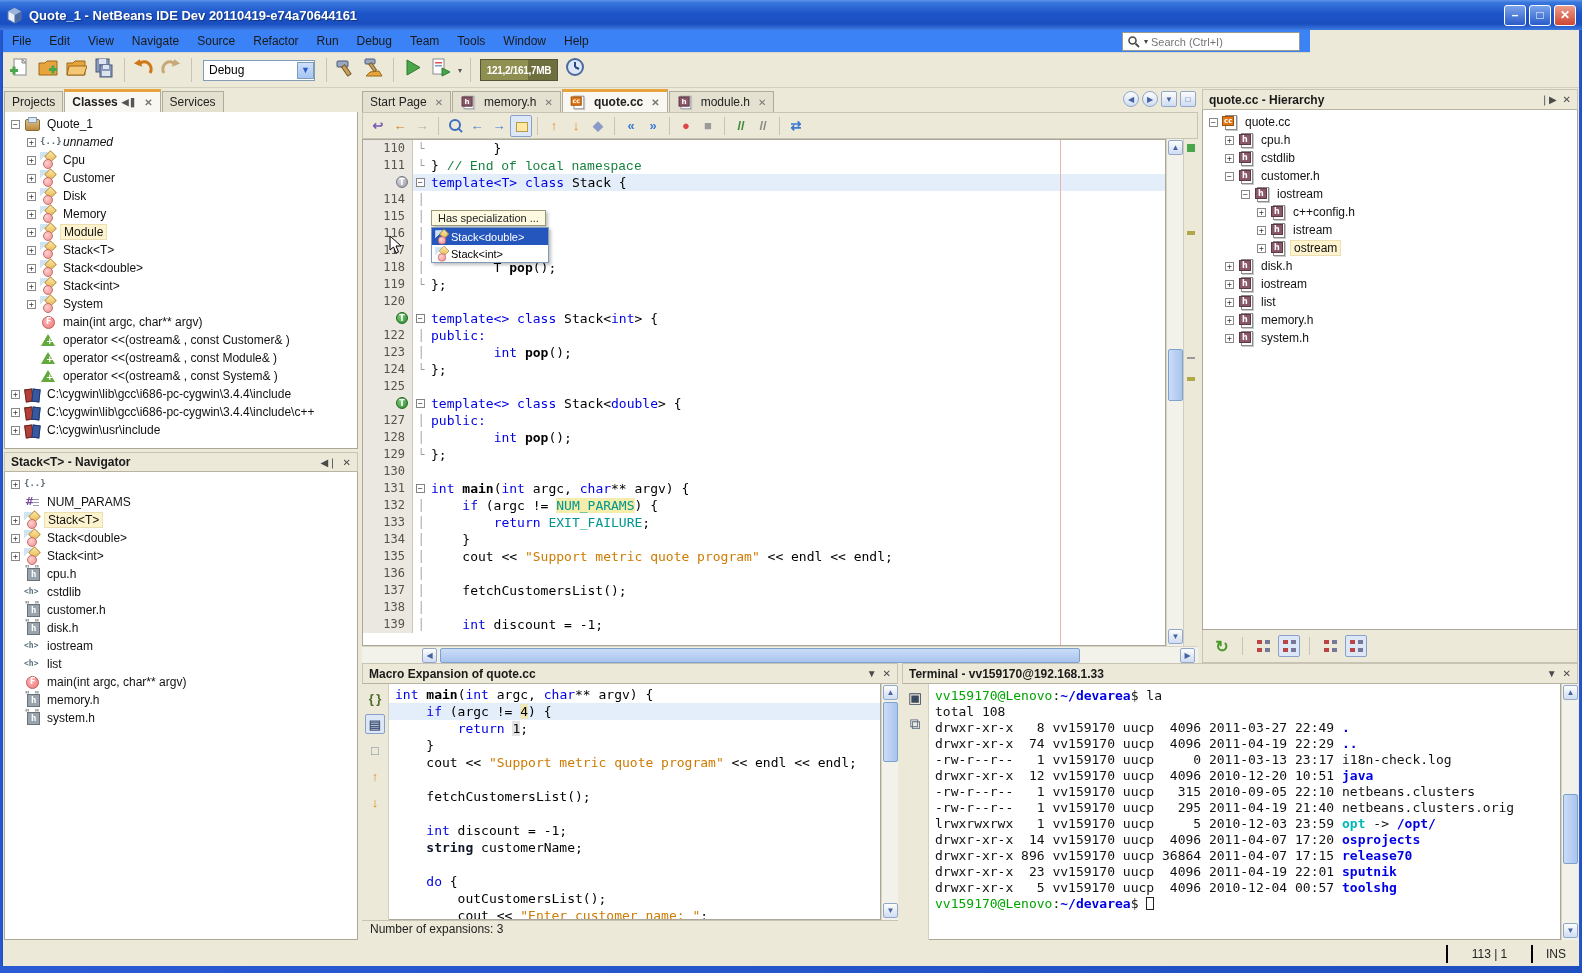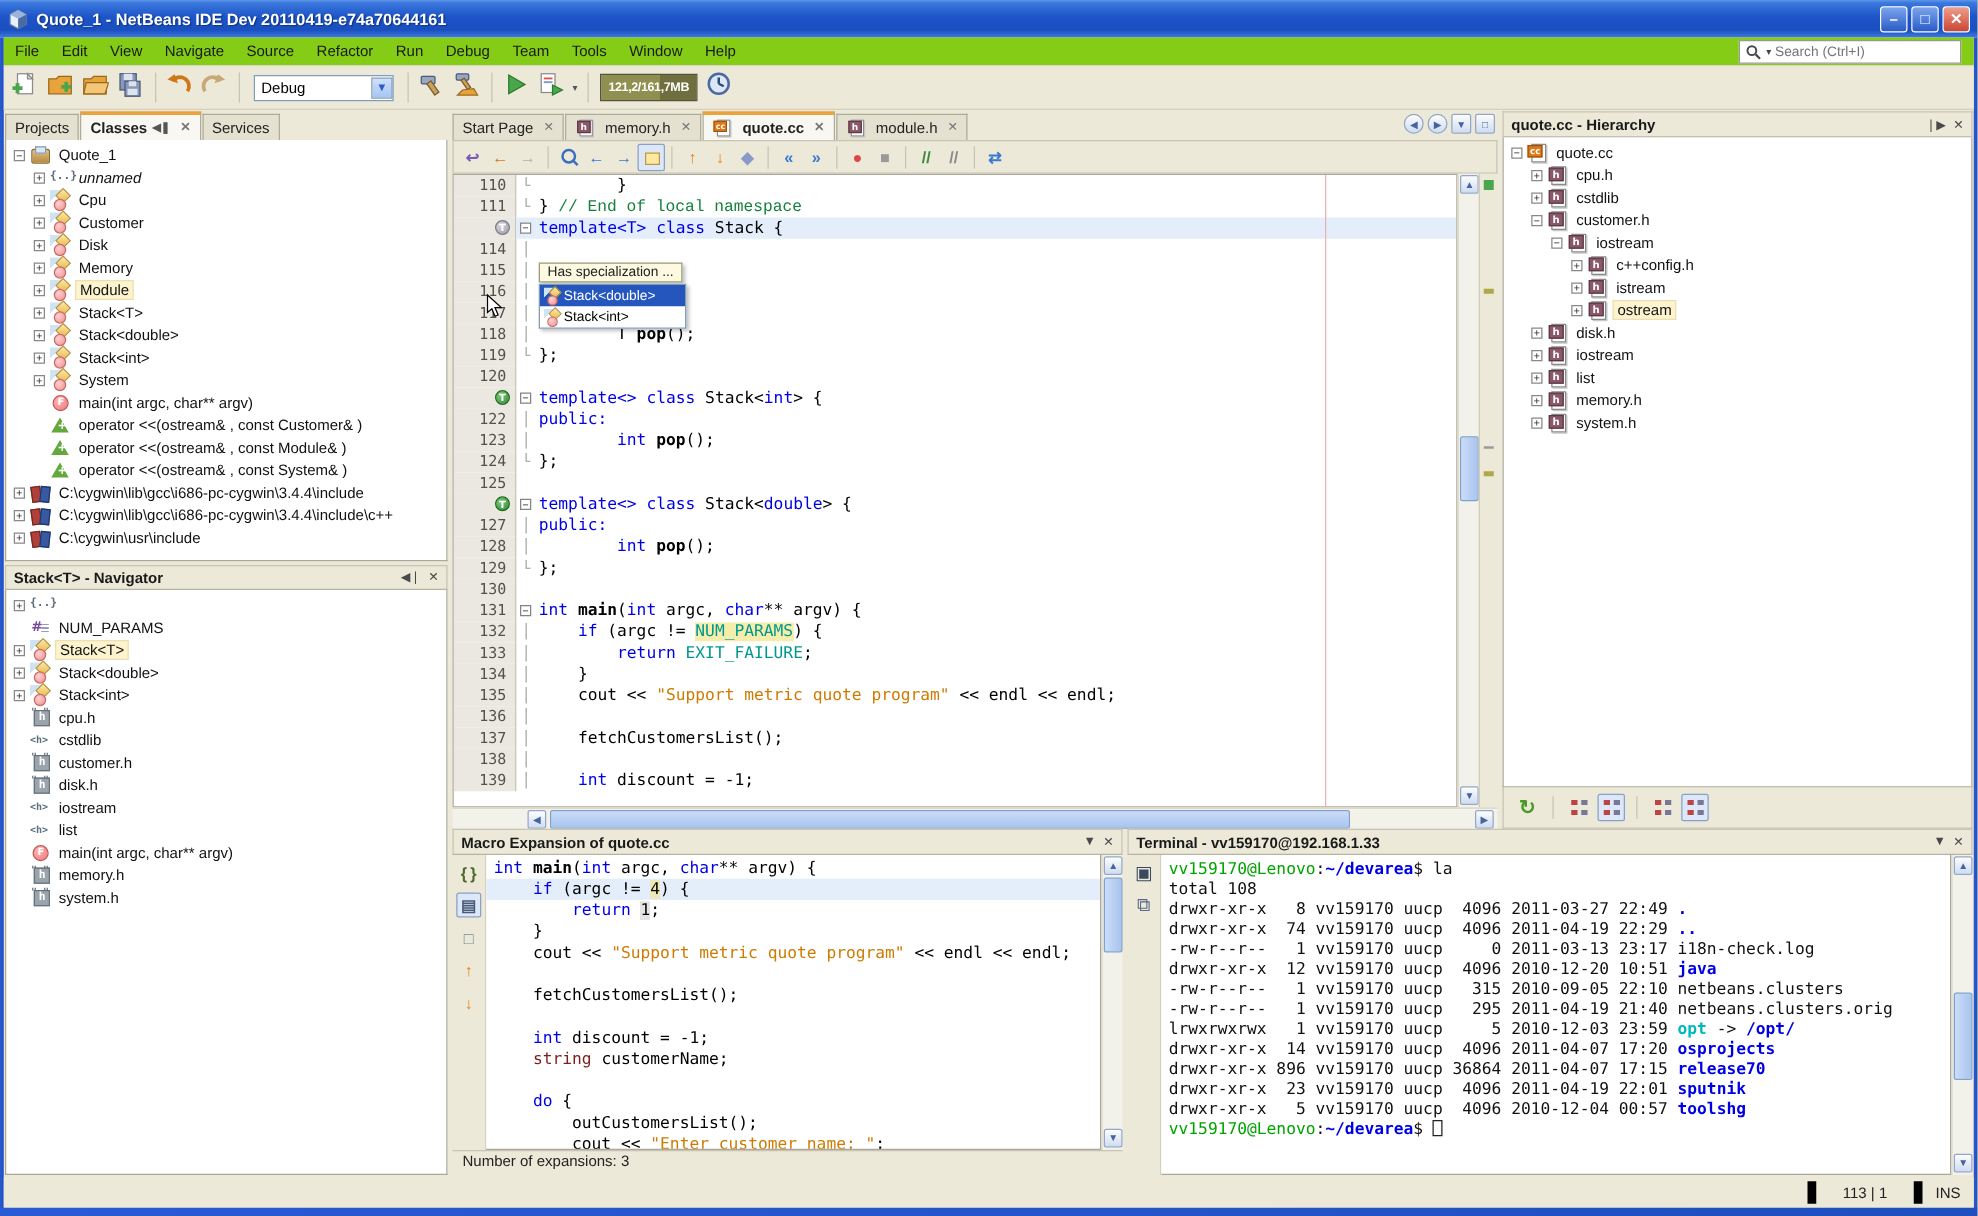--- a/index.html
+++ b/index.html
@@ -15,21 +15,21 @@
     display:flex; align-items:center; padding:0 6px; }
   #win-title { color:#fff; font-weight:bold; font-size:13px; text-shadow:1px 1px 1px #10337a; margin-left:6px; }
   .winbtn { width:22px; height:21px; border:1px solid #fff; border-radius:3px; margin-left:3px;
     color:#fff; font-size:12px; font-weight:bold; display:flex; align-items:center; justify-content:center;
     background:linear-gradient(180deg,#7ba4ec,#2a5cc8); }
   .winbtn.close { background:linear-gradient(180deg,#ee9d8b,#cc4632); }
   #winbtns { margin-left:auto; display:flex; }
   .frame { background:linear-gradient(90deg,#2a5ad4,#1d4fc0); }
 
   
-  #menubar { left:3px; top:30px; width:1576px; height:23px; background:#84cc16; border-bottom:1px solid #dcd8c8;
+  #menubar { left:3px; top:30px; width:1307px; height:23px; background:#3b82f6; border-bottom:1px solid #dcd8c8;
     display:flex; align-items:center; font-size:12px; color:#1a1a1a; }
   .menu-item { padding:3px 9px; }
   #searchbox { position:absolute; right:10px; top:2px; width:178px; height:19px; background:#fff;
     border:1px solid #9a9a8a; display:flex; align-items:center; padding:0 4px; }
   #searchbox input { border:none; outline:none; width:130px; font-size:11px; color:#8a8a8a;
     font-family:"Liberation Sans",sans-serif; background:transparent; }
   #toolbar { left:3px; top:53px; width:1576px; height:35px; background:#ece9d8; border-bottom:1px solid #d4d0c0;
     display:flex; align-items:center; }
   .tsep { width:1px; height:24px; background:#c8c4b4; margin:0 5px; }
   .mi { width:24px; height:24px; position:relative; margin:0 2px; display:inline-block; }
@@ -115,21 +115,21 @@
     font:8px/7px "DejaVu Sans Mono",monospace; color:#333; text-align:center; }
   .codew { flex:1; padding-left:2px; }
   .eline.hl-line .codew, .eline.hl-line .foldc { background:#e3eefa; }
   .badge { position:absolute; right:4px; top:2px; width:12px; height:12px; border-radius:50%;
     color:#fff; font:bold 8px/12px "DejaVu Sans",sans-serif; text-align:center; }
   .badge.gray { background:radial-gradient(circle at 35% 35%,#d8d8e0,#9898a4); border:1px solid #787884; }
   .badge.green { background:radial-gradient(circle at 35% 35%,#7cc87c,#2e8a2e); border:1px solid #1e6a1e; }
   .tk-kw { color:#0000e6; } .tk-b { font-weight:bold; } .tk-com { color:#15803d;font-family:Liberation Mono, monospace; }
   .tk-str { color:#ce7b00; } .tk-id { color:#009790; }
   .tk-mac { color:#009790; background:#f5edaa; }
-  .tk-typ { color:#7f1d1d; }
+  .tk-typ { color:#0f172a;font-weight:bold; }
   .tk-hl4 { background:#eee8b8; } .tk-hlg { background:#e4e4e4; }
   .tk-wavy { text-decoration-style:wavy; text-decoration-color:#a8a8a8; text-underline-offset:2px; }
   #margin-line { width:1px; background:#eab2b2; }
 
   
   #spec-tooltip { background:#fdfae1; border:1px solid #9a9a7a; font-size:11px; padding:1px 6px; color:#222;
     box-shadow:2px 2px 3px rgba(0,0,0,.25); }
   #spec-list { background:#fff; border:1px solid #7f9db9; box-shadow:2px 2px 3px rgba(0,0,0,.25); }
   .spec-item { height:17px; display:flex; align-items:center; font-size:11px; padding:0 4px 0 2px; white-space:nowrap; }
   .spec-item.sel { background:#2456bd; color:#fff; }
@@ -165,21 +165,21 @@
   .g-mag::before { content:""; width:8px; height:8px; border:2px solid #3a6ec0; border-radius:50%; position:absolute; left:4px; top:3px; }
   .g-mag::after { content:""; width:6px; height:2px; background:#3a6ec0; position:absolute; left:12px; top:13px; transform:rotate(45deg); }
   .g-hl::before { content:""; width:10px; height:8px; background:#ffe9a0; border:1px solid #b89a4a; position:absolute; left:5px; top:6px; }
   .g-grid::before { content:""; position:absolute; left:4px; top:4px; width:13px; height:13px;
     background:
       linear-gradient(#b44 0 0) 0 0/5px 4px no-repeat,
       linear-gradient(#779 0 0) 8px 0/5px 4px no-repeat,
       linear-gradient(#b44 0 0) 0 8px/5px 4px no-repeat,
       linear-gradient(#779 0 0) 8px 8px/5px 4px no-repeat; }
   .statusbar { background:#ece9d8; font-size:12px; color:#222; display:flex; align-items:center; }
-  .sseg { border-left:7px solid #000000; height:18px; display:flex; align-items:center; justify-content:center; }
+  .sseg { border-left:2px solid #000000; height:18px; display:flex; align-items:center; justify-content:center; }
 </style>
 </head>
 <body>
 
 <div id="app">
 
   <div class="abs" id="titlebar">
     <svg width="17" height="17" viewBox="0 0 17 17">
       <polygon points="8.5,1 15,4.5 15,12.5 8.5,16 2,12.5 2,4.5" fill="#e8f0fa" stroke="#5a7ab0"></polygon>
       <polygon points="8.5,1 15,4.5 8.5,8 2,4.5" fill="#9ab4dc"></polygon>

